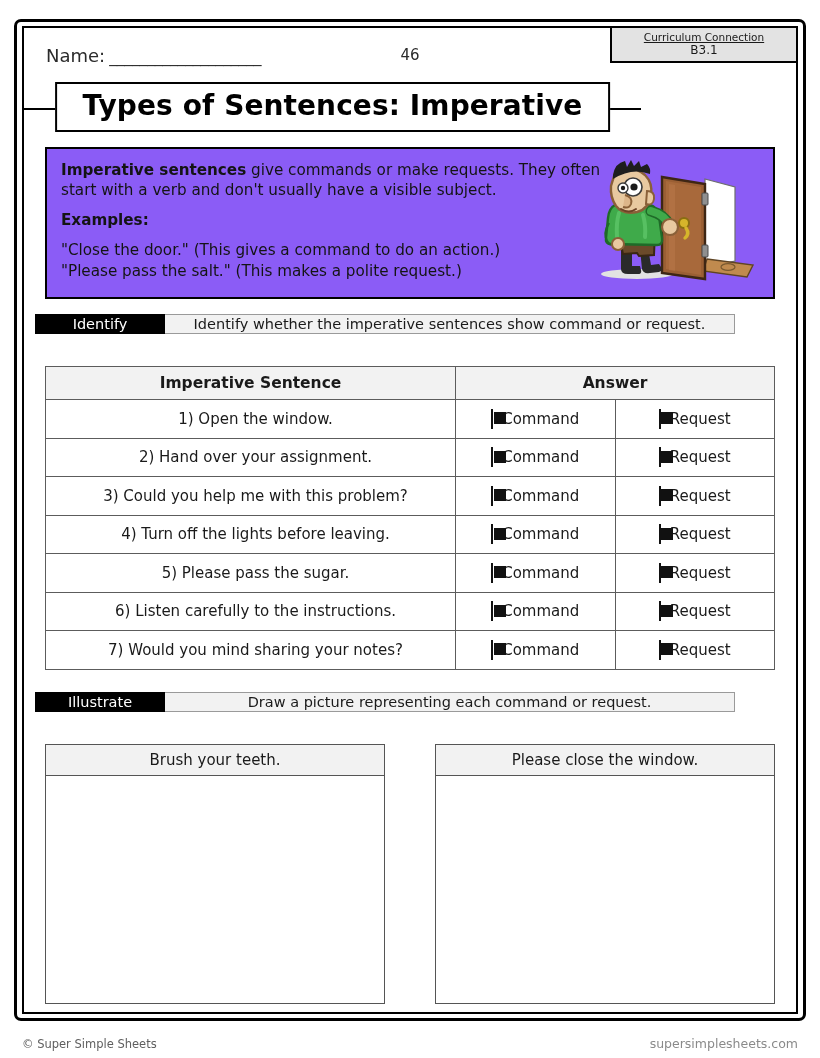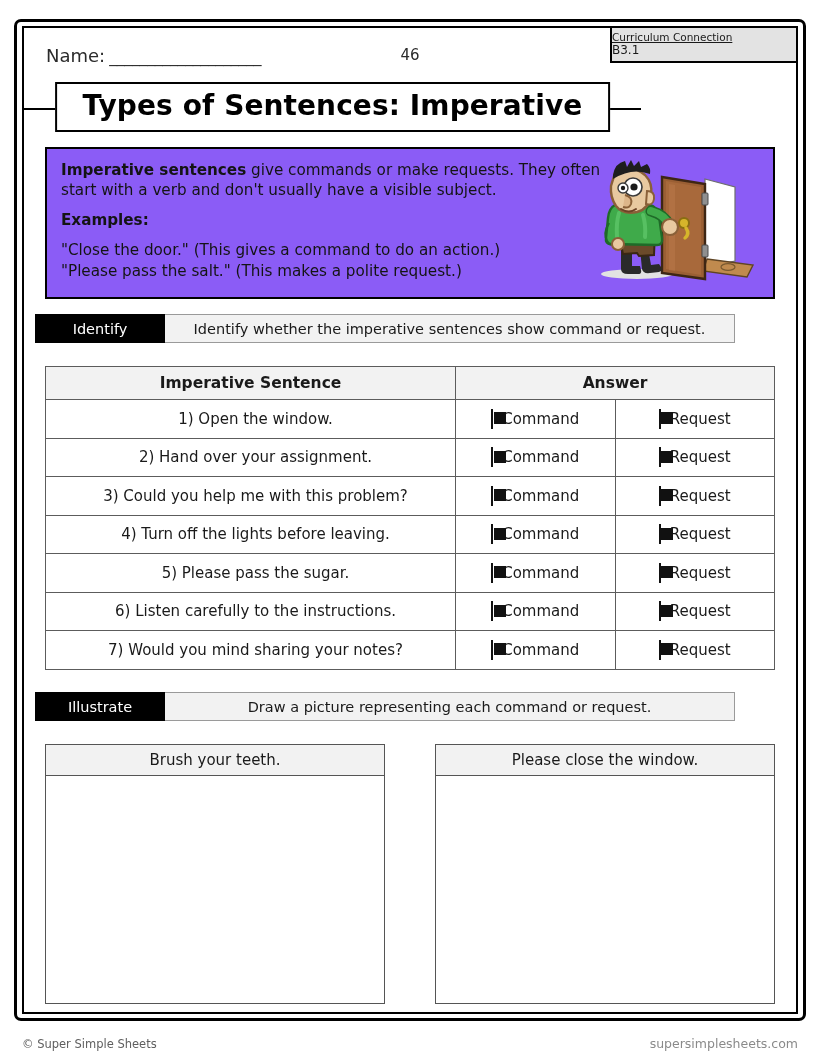--- a/index.html
+++ b/index.html
@@ -69,21 +69,21 @@
   .curriculum-box {
     position: absolute;
     right: 0px; top: 0px;
     width: 186px; height: 35px;
     background: #e3e3e3;
     border: 2px solid #000;
     border-top: none;
     border-right: none;
     display: flex;
     flex-direction: column;
-    align-items: flex-start;
+    align-items: center;
     justify-content: center;
     line-height: 1.12;
   }
   .curriculum-title {
     font-size: 10.5px;
     color: #1a1a1a;
     text-decoration: underline;
   }
   .curriculum-code {
     font-size: 12px;
@@ -153,21 +153,21 @@
   
   .clipart {
     position: absolute;
     right: 10px; top: 8px;
     width: 178px; height: 132px;
   }
 
   
   .section-strip {
     position: absolute;
-    height: 29px;
+    height: 20px;
     display: flex;
     align-items: stretch;
   }
   .section-tag {
     width: 130px;
     background: #000;
     color: #fff;
     font-size: 14.5px;
     display: flex;
     align-items: center;

